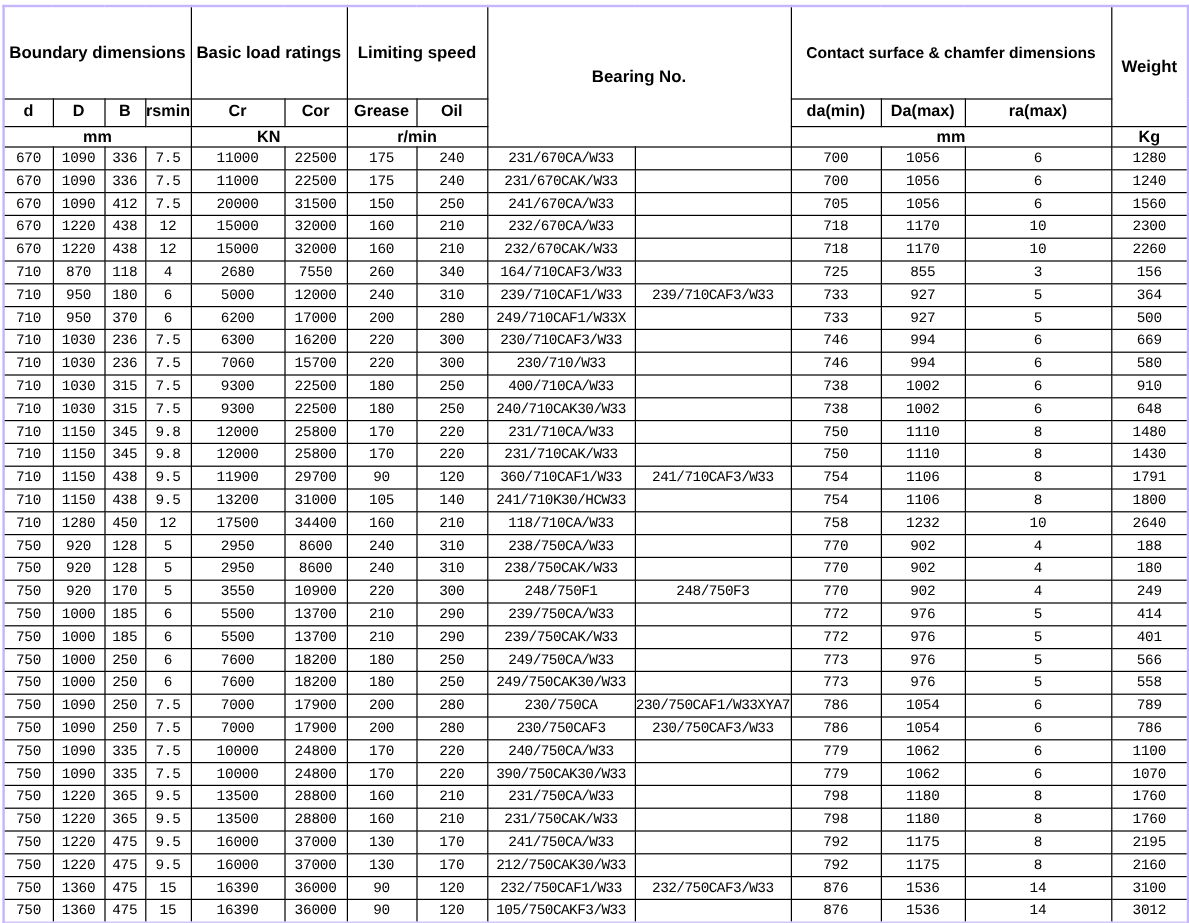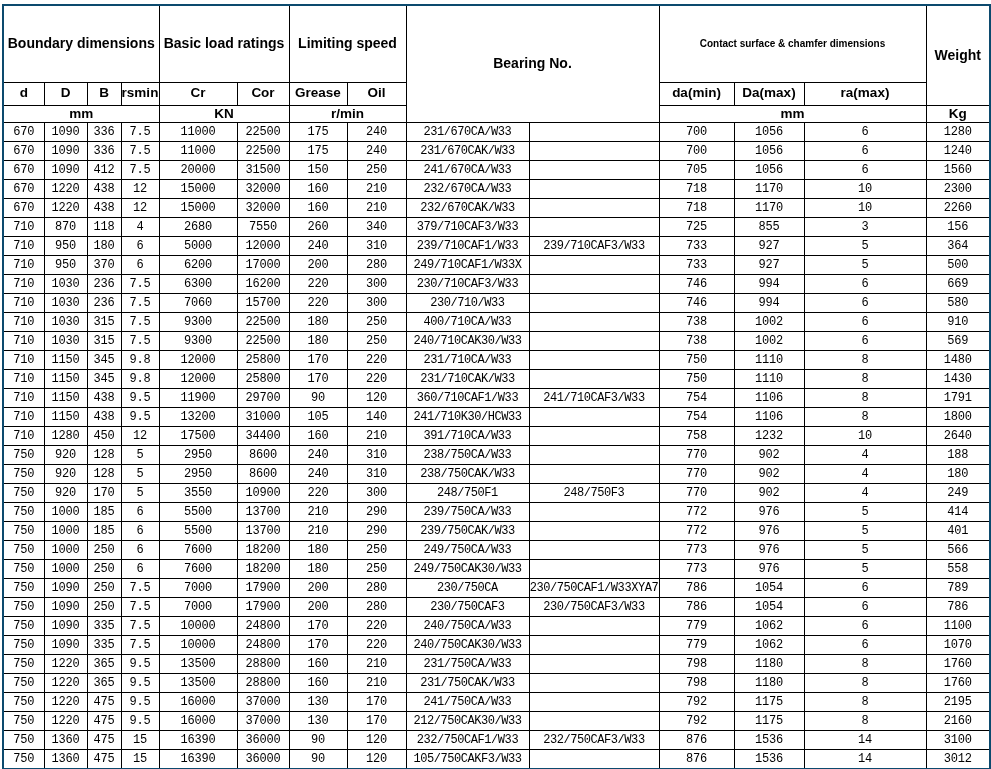--- a/index.html
+++ b/index.html
@@ -2,21 +2,21 @@
 <html><head>
 <meta charset="utf-8">
 <style>
   html,body{margin:0;padding:0;}
   body{
     width:991px;height:769px;background:#ffffff;
     font-family:"Liberation Sans",sans-serif;
   }
   table.spec{
     border-collapse:collapse;table-layout:fixed;
-    margin:4px 0 0 2px;border:2px solid #0c4a6e;
+    margin:4px 0 0 2px;border:2px solid #c4b5fd;
   }
   table.spec th, table.spec td{
     border:1px solid #000;
     text-align:center;vertical-align:middle;
     padding:0;overflow:hidden;white-space:nowrap;
   }
   th{
     font-family:"Liberation Sans",sans-serif;
     font-weight:bold;font-size:14px;color:#000;line-height:1.25;
   }
@@ -52,21 +52,21 @@
       <col style="width:70px">
       <col style="width:122px">
     <col style="width:64px">
   </colgroup>
   <thead>
     <tr class="h1">
       <th colspan="4" class="wrap">Boundary dimensions</th>
       <th colspan="2" class="wrap">Basic load ratings</th>
       <th colspan="2" class="wrap">Limiting  speed</th>
       <th colspan="2" rowspan="3">Bearing No.</th>
-      <th colspan="3" class="wrap" style="font-size:10px">Contact surface &amp; chamfer dimensions</th>
+      <th colspan="3" class="wrap" style="font-size:13px">Contact surface &amp; chamfer dimensions</th>
       <th rowspan="2">Weight</th>
     </tr>
     <tr class="h2">
       <th class="sub">d</th>
       <th class="sub">D</th>
       <th class="sub">B</th>
       <th class="sub">rsmin</th>
       <th class="sub">Cr</th>
       <th class="sub">Cor</th>
       <th class="sub">Grease</th>
@@ -166,21 +166,21 @@
       </tr>
       <tr>
         <td>710</td>
         <td>870</td>
         <td>118</td>
         <td>4</td>
         <td>2680</td>
         <td>7550</td>
         <td>260</td>
         <td>340</td>
-        <td class="bearing">379/710CAF3/W33</td>
+        <td class="bearing">164/710CAF3/W33</td>
         <td class="bearing"></td>
         <td>725</td>
         <td>855</td>
         <td>3</td>
         <td>156</td>
       </tr>
       <tr>
         <td>710</td>
         <td>950</td>
         <td>180</td>
@@ -267,21 +267,21 @@
         <td>7.5</td>
         <td>9300</td>
         <td>22500</td>
         <td>180</td>
         <td>250</td>
         <td class="bearing">240/710CAK30/W33</td>
         <td class="bearing"></td>
         <td>738</td>
         <td>1002</td>
         <td>6</td>
-        <td>569</td>
+        <td>648</td>
       </tr>
       <tr>
         <td>710</td>
         <td>1150</td>
         <td>345</td>
         <td>9.8</td>
         <td>12000</td>
         <td>25800</td>
         <td>170</td>
         <td>220</td>
@@ -342,21 +342,21 @@
       </tr>
       <tr>
         <td>710</td>
         <td>1280</td>
         <td>450</td>
         <td>12</td>
         <td>17500</td>
         <td>34400</td>
         <td>160</td>
         <td>210</td>
-        <td class="bearing">391/710CA/W33</td>
+        <td class="bearing">118/710CA/W33</td>
         <td class="bearing"></td>
         <td>758</td>
         <td>1232</td>
         <td>10</td>
         <td>2640</td>
       </tr>
       <tr>
         <td>750</td>
         <td>920</td>
         <td>128</td>
@@ -518,21 +518,21 @@
       </tr>
       <tr>
         <td>750</td>
         <td>1090</td>
         <td>335</td>
         <td>7.5</td>
         <td>10000</td>
         <td>24800</td>
         <td>170</td>
         <td>220</td>
-        <td class="bearing">240/750CAK30/W33</td>
+        <td class="bearing">390/750CAK30/W33</td>
         <td class="bearing"></td>
         <td>779</td>
         <td>1062</td>
         <td>6</td>
         <td>1070</td>
       </tr>
       <tr>
         <td>750</td>
         <td>1220</td>
         <td>365</td>

